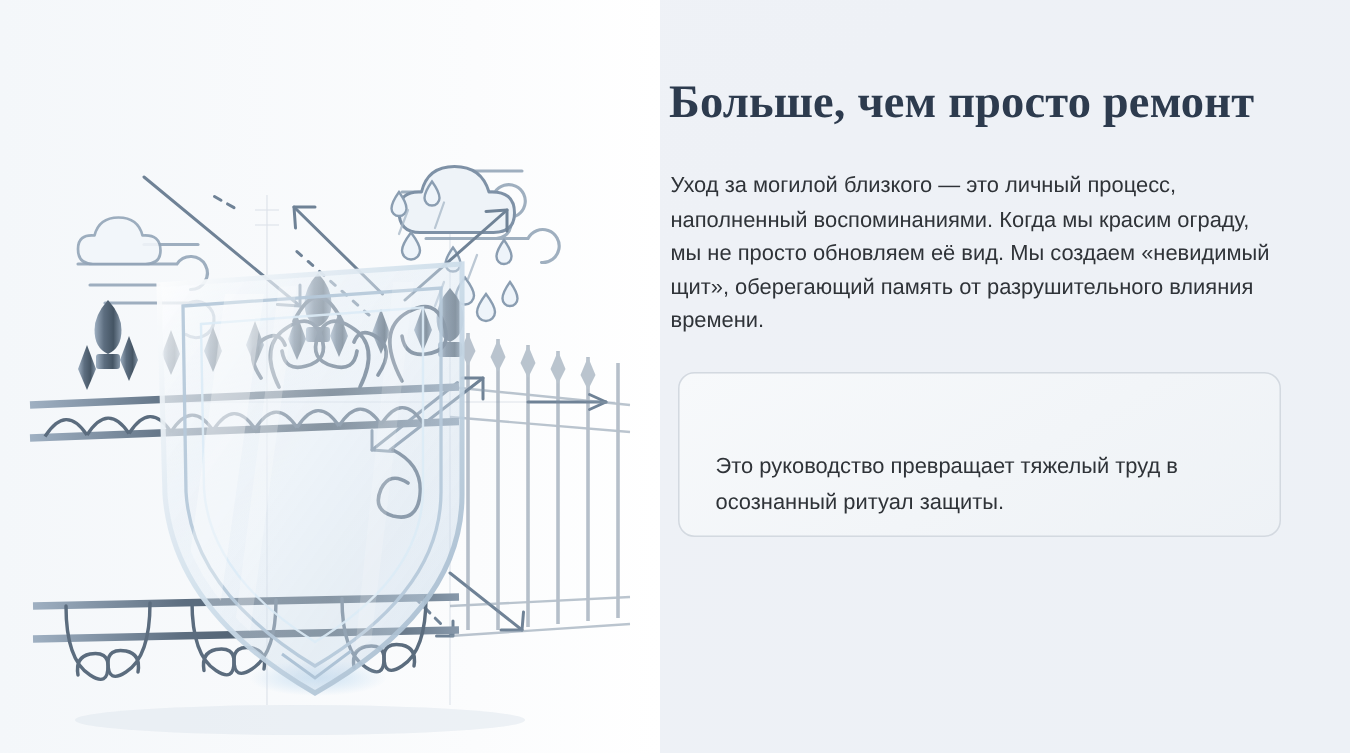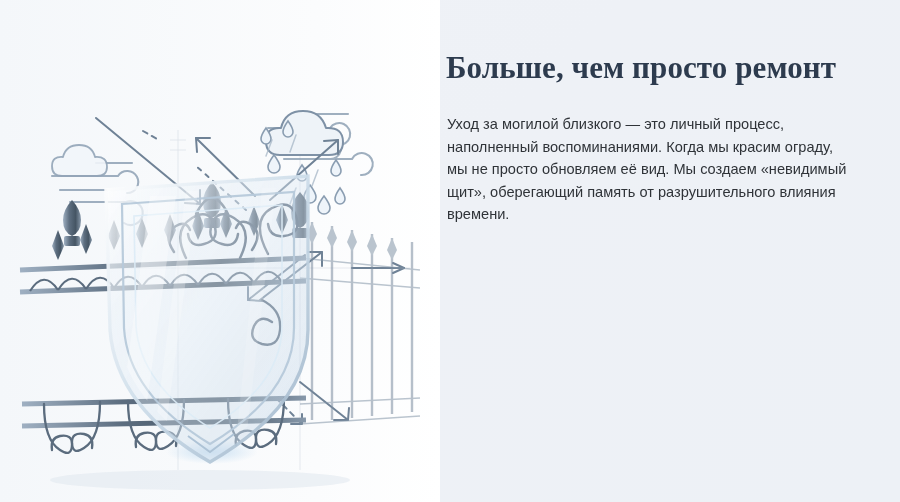--- a/index.html
+++ b/index.html
@@ -273,15 +273,18 @@
       </g>
 
       <ellipse cx="200" cy="480" rx="150" ry="10" fill="#dde5ee" opacity=".5"></ellipse>
     </svg>
   </div>
 
   <div class="content">
     <h1 class="headline">Больше, чем просто ремонт</h1>
     <p class="body-copy">Уход за могилой близкого — это личный процесс, наполненный воспоминаниями. Когда мы красим ограду, мы не просто обновляем её вид. Мы создаем «невидимый щит», оберегающий память от разрушительного влияния времени.</p>
 
+    <div class="callout">
+      <div class="callout-text">Это руководство превращает тяжелый труд в осознанный ритуал защиты.</div>
+    </div>
   </div>
 
 </div>
 
 </body></html>

